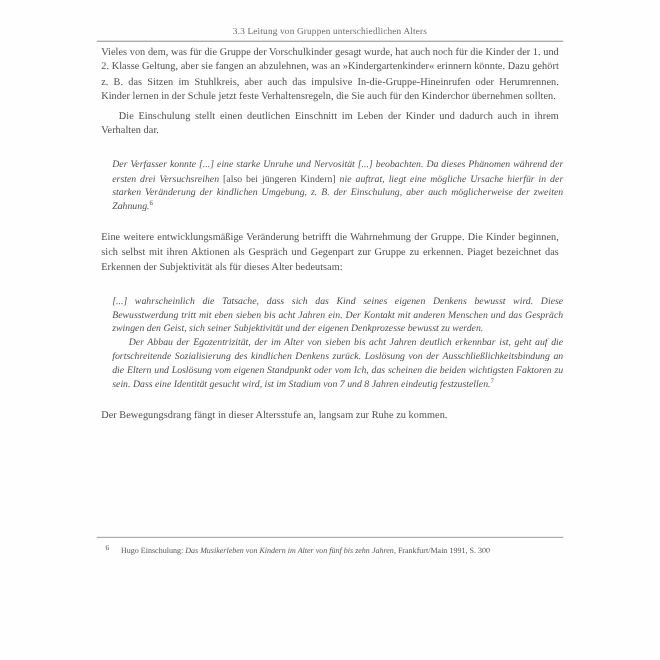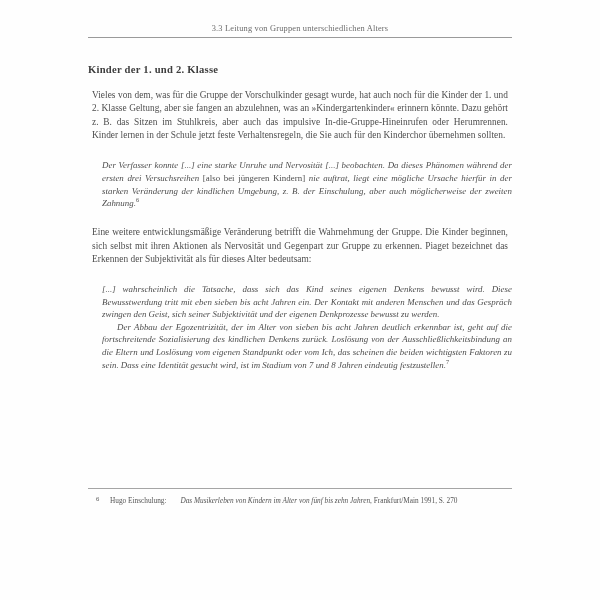--- a/index.html
+++ b/index.html
@@ -115,21 +115,20 @@
     margin-bottom: 1px;
   }
   .footnote .fn-num {
     position: absolute;
     left: 8px;
     top: -1.6px;
     font-size: 6.6px;
   }
   .footnote i {
     font-style: italic;
-    margin-left: 12px;
   }
 
   
   .folio {
     position: absolute;
     left: 88px;
     top: 540px;
     width: 424px;
     text-align: right;
     font-size: 9.6px;
@@ -139,50 +138,51 @@
 </style>
 </head>
 <body>
 
 <div class="page">
 
   <div class="content">
 
     <div class="running-head">3.3 Leitung von Gruppen unterschiedlichen Alters</div>
 
-    <h2 class="section-title">Kinder der 1. und 2. Klasse</h2>
 
     <p class="body">Vieles von dem, was für die Gruppe der Vorschulkinder gesagt wurde, hat auch noch für die Kinder der 1. und 2. Klasse Geltung, aber sie fangen an abzulehnen, was an »Kindergartenkinder« erinnern könnte. Dazu gehört z. B. das Sitzen im Stuhlkreis, aber auch das impulsive In-die-Gruppe-Hineinrufen oder Herumrennen. Kinder lernen in der Schule jetzt feste Verhaltensregeln, die Sie auch für den Kinderchor übernehmen sollten.</p>
 
+    <p class="body">Die Einschulung stellt einen deutlichen Einschnitt im Leben der Kinder und dadurch auch in ihrem Verhalten dar.</p>
 
     <div class="gap-after-para"></div>
 
     <div class="quote">
       <p><span>Der Verfasser konnte [...] eine starke Unruhe und Nervosität [...] beobachten. Da dieses Phänomen während der ersten drei Versuchsreihen </span><span class="upright">[also bei jüngeren Kindern]</span><span> nie auftrat, liegt eine mögliche Ursache hierfür in der starken Veränderung der kindlichen Umgebung, z. B. der Einschulung, aber auch möglicherweise der zweiten Zahnung.</span><sup class="fn">6</sup></p>
     </div>
 
     <div class="gap-after-para"></div>
 
-    <p class="body">Eine weitere entwicklungsmäßige Veränderung betrifft die Wahrnehmung der Gruppe. Die Kinder beginnen, sich selbst mit ihren Aktionen als Nervosität und Gegenpart zur Gruppe zu erkennen. Piaget bezeichnet das Erkennen der Subjektivität als für dieses Alter bedeutsam:</p>
+    <p class="body">Eine weitere entwicklungsmäßige Veränderung betrifft die Wahrnehmung der Gruppe. Die Kinder beginnen, sich selbst mit ihren Aktionen als Gespräch und Gegenpart zur Gruppe zu erkennen. Piaget bezeichnet das Erkennen der Subjektivität als für dieses Alter bedeutsam:</p>
 
     <div class="gap-after-para"></div>
 
     <div class="quote">
       <p>[...] wahrscheinlich die Tatsache, dass sich das Kind seines eigenen Denkens bewusst wird. Diese Bewusstwerdung tritt mit eben sieben bis acht Jahren ein. Der Kontakt mit anderen Menschen und das Gespräch zwingen den Geist, sich seiner Subjektivität und der eigenen Denkprozesse bewusst zu werden.</p>
       <p><span>Der Abbau der Egozentrizität, der im Alter von sieben bis acht Jahren deutlich erkennbar ist, geht auf die fortschreitende Sozialisierung des kindlichen Denkens zurück. Loslösung von der Ausschließlichkeitsbindung an die Eltern und Loslösung vom eigenen Standpunkt oder vom Ich, das scheinen die beiden wichtigsten Faktoren zu sein. Dass eine Identität gesucht wird, ist im Stadium von 7 und 8 Jahren eindeutig festzustellen.</span><sup class="fn">7</sup></p>
     </div>
 
     <div class="gap-after-para"></div>
 
+    <p class="body">Der Bewegungsdrang fängt in dieser Altersstufe an, langsam zur Ruhe zu kommen.</p>
 
   </div>
 
   <div class="footnotes">
 
     <div class="footnote">
-      <span class="fn-num">6</span><span>Hugo Einschulung: </span><i>Das Musikerleben von Kindern im Alter von fünf bis zehn Jahren</i><span>, Frankfurt/Main 1991, S. 270</span>
+      <span class="fn-num">6</span><span>Hugo Einschulung: </span><i>Das Musikerleben von Kindern im Alter von fünf bis zehn Jahren</i><span>, Frankfurt/Main 1991, S. 300</span>
     </div>
 
 
   </div>
 
 
 </div>
 
 </body></html>

